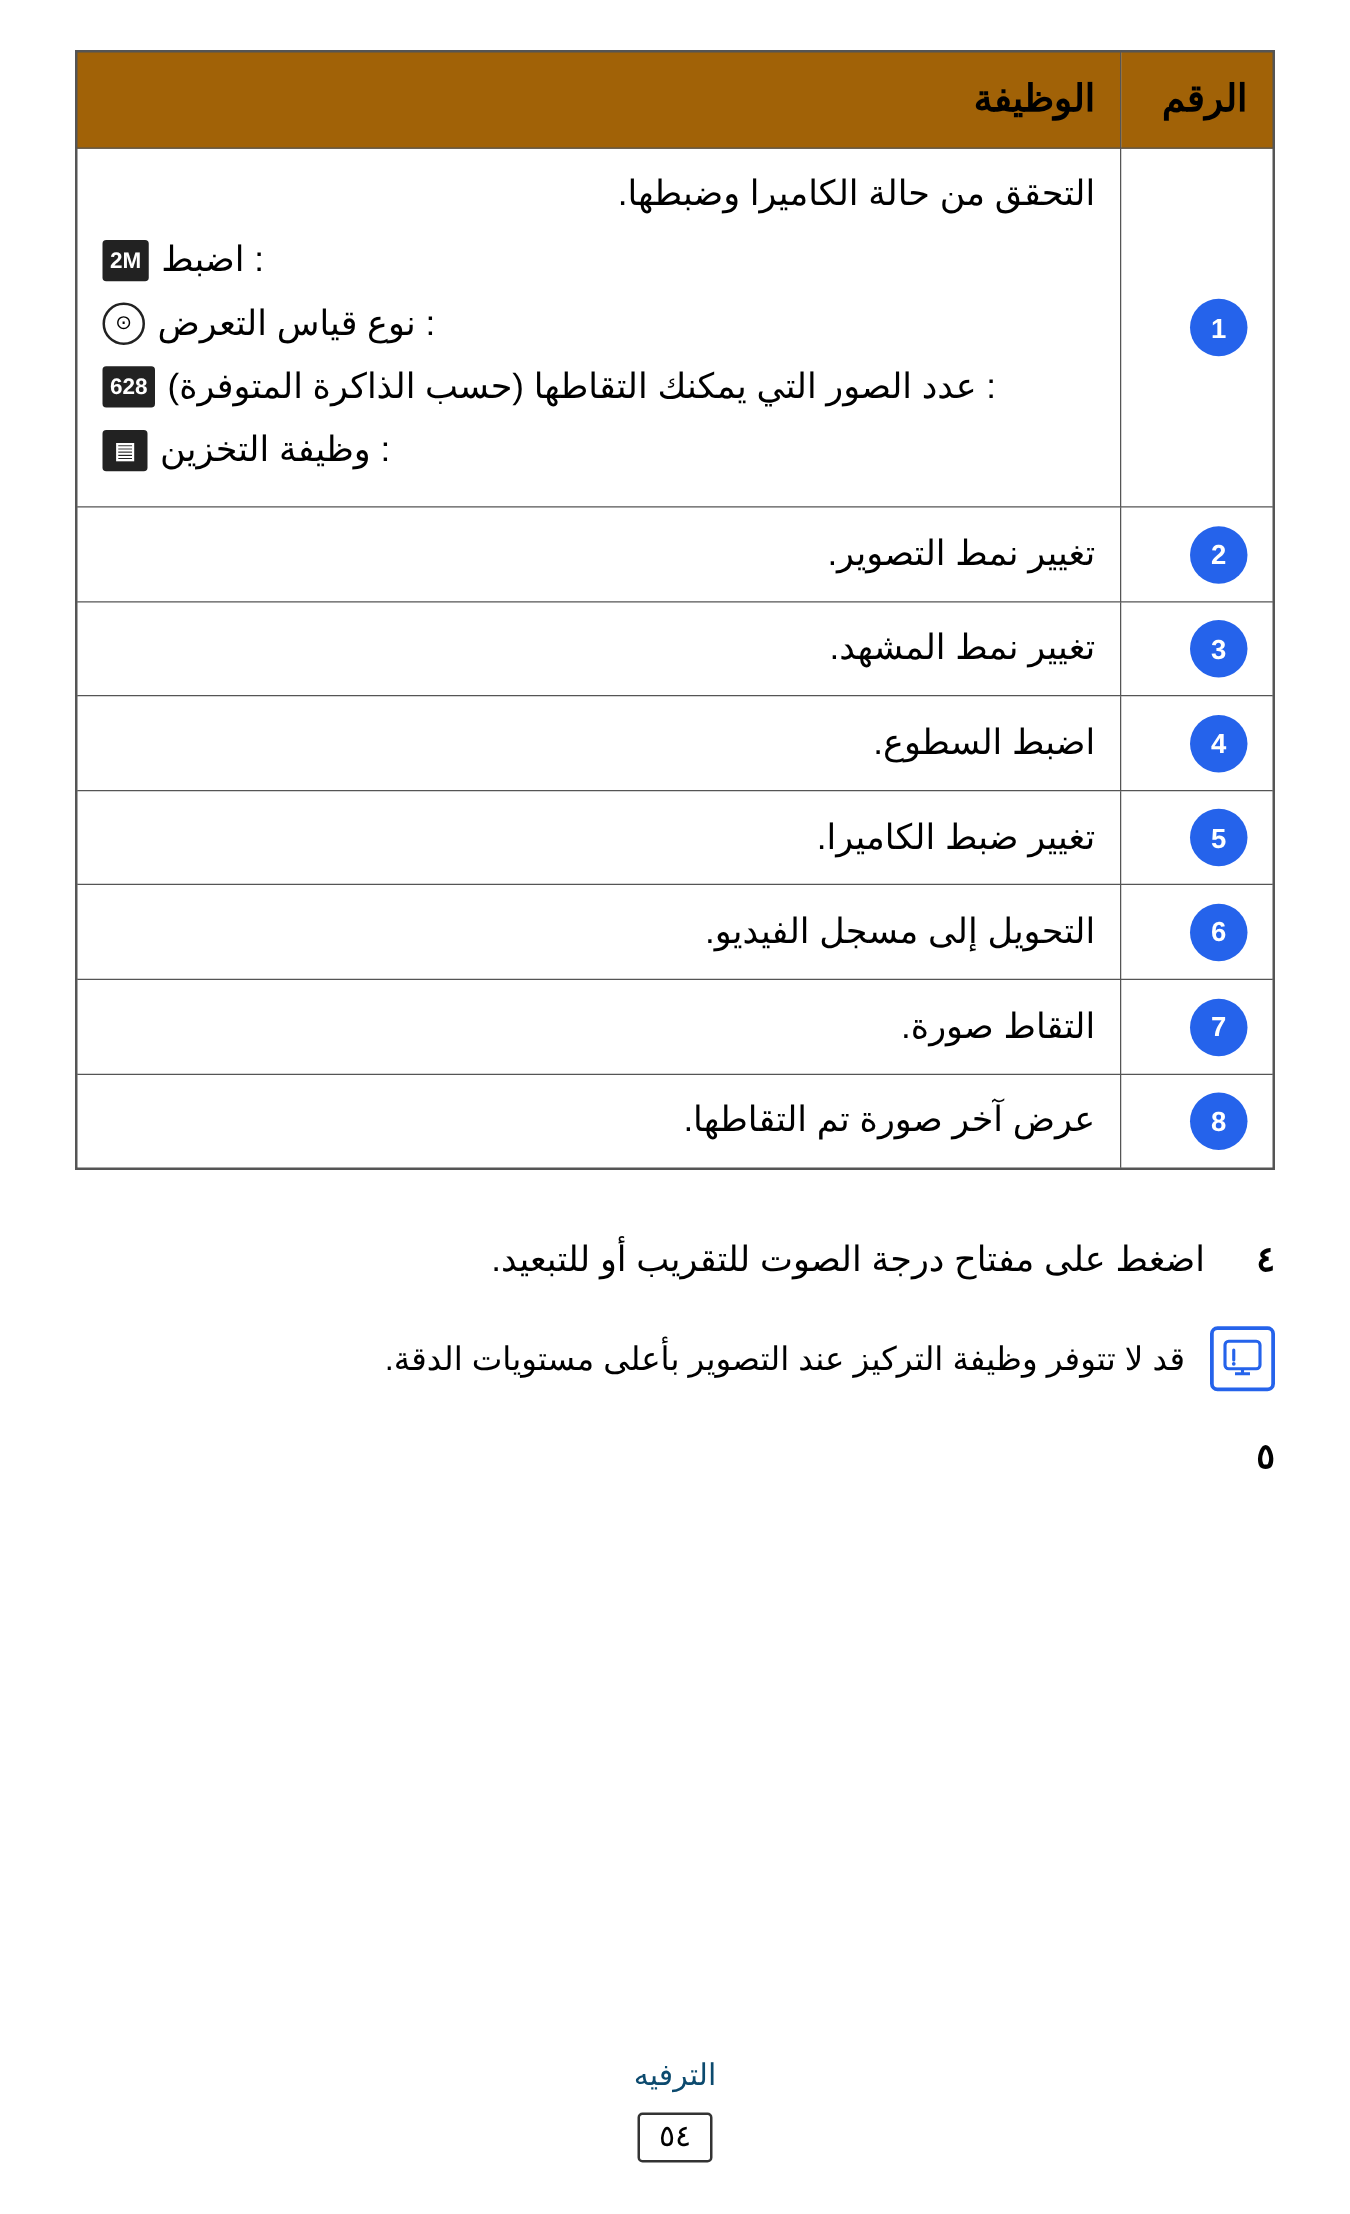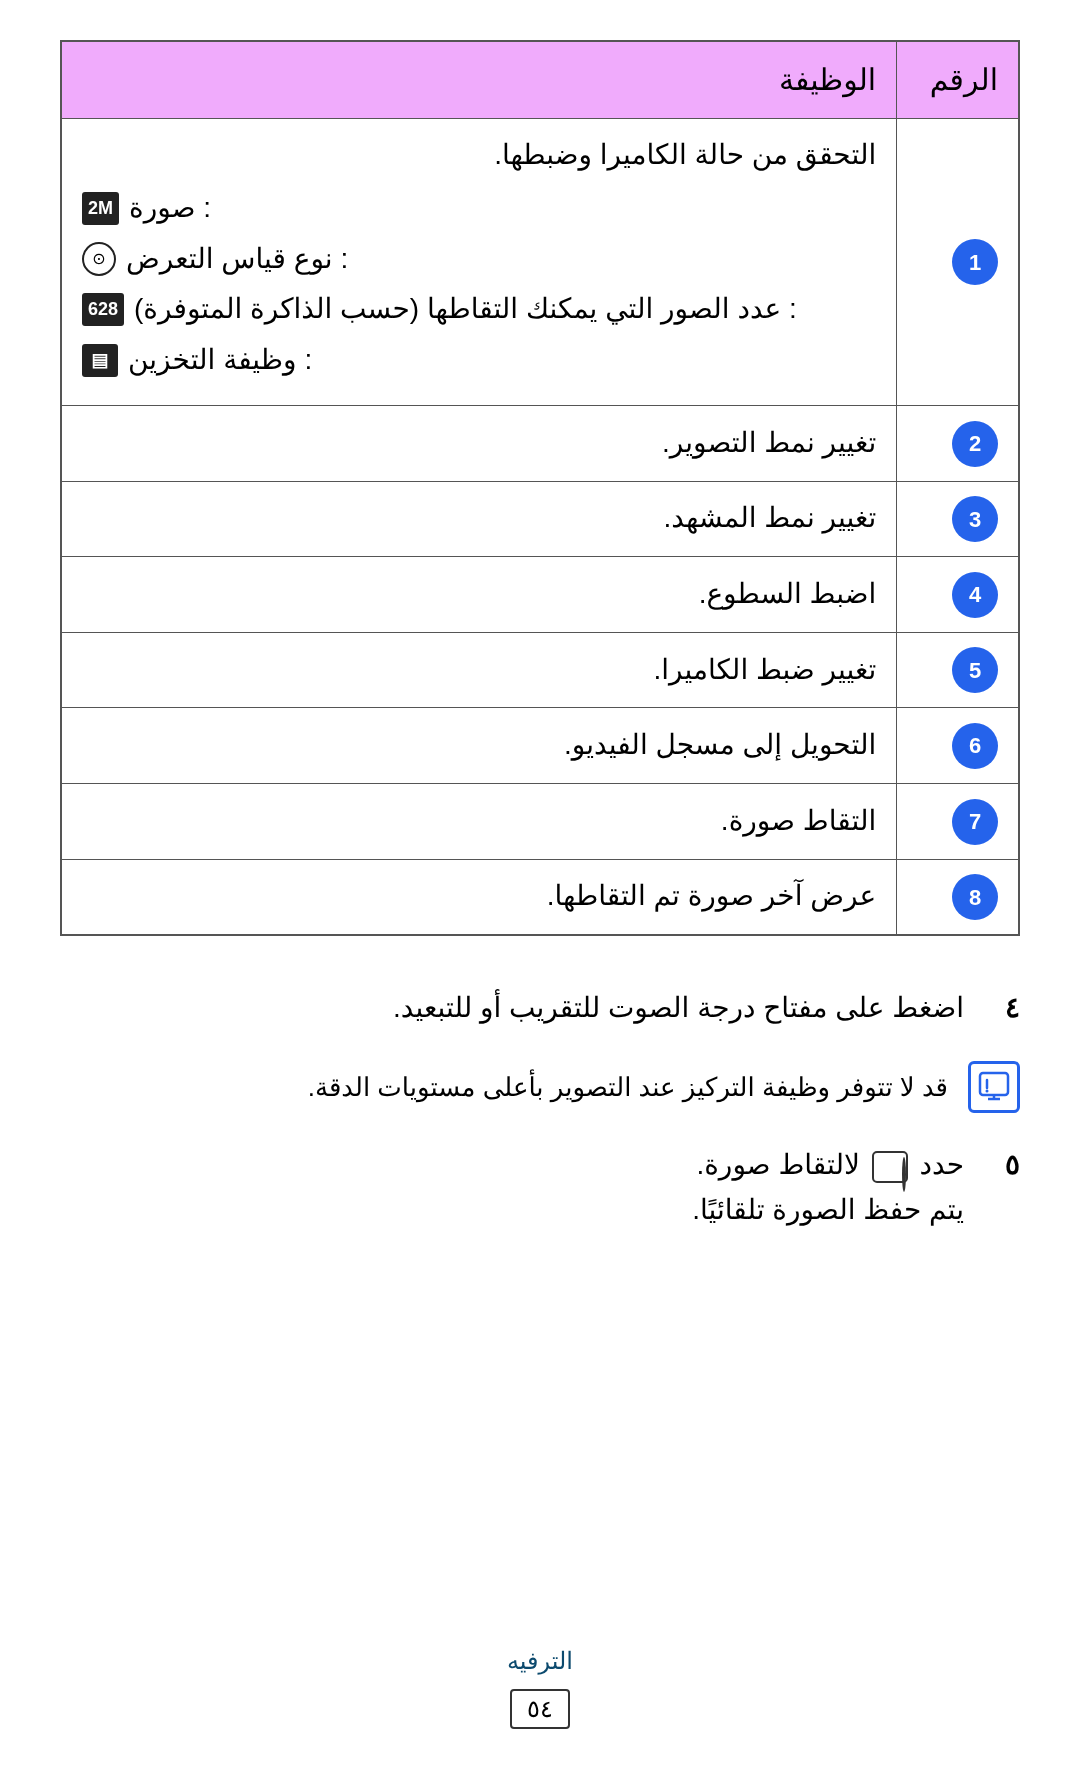--- a/index.html
+++ b/index.html
@@ -28,22 +28,22 @@
 
     .table-container th,
     .table-container td {
       border: 1px solid #555;
       padding: 14px 20px;
       text-align: right;
       vertical-align: middle;
     }
 
     .table-header {
-      background-color: #f0abfc;
-      font-weight: normal;
+      background-color: #a16207;
+      font-weight: bold;
       font-size: 30px;
     }
 
     .num-col {
       width: 120px;
       text-align: center;
     }
 
     .func-col {
       width: 820px;
@@ -214,21 +214,21 @@
     <tr>
       <th class="table-header num-col">الرقم</th>
       <th class="table-header func-col">الوظيفة</th>
     </tr>
   </thead>
   <tbody id="table-body">
   <tr>
         <td class="num-col"><span class="circle-badge">1</span></td>
         <td class="func-col"><span>التحقق من حالة الكاميرا وضبطها.</span><ul class="bullet-list">
             <li>
-              <span> : صورة</span>
+              <span> : اضبط</span>
               <span class="icon-box">2M</span>
             </li>
             <li>
               <span> : نوع قياس التعرض</span>
               <span class="icon-circle">⊙</span>
             </li>
             <li>
               <span> : عدد الصور التي يمكنك التقاطها (حسب الذاكرة المتوفرة)</span>
               <span class="icon-box">628</span>
             </li>
@@ -282,25 +282,18 @@
       <line x1="16" y1="24" x2="16" y2="28" stroke="#2563eb" stroke-width="2.5"></line>
       <line x1="9" y1="9" x2="9" y2="17" stroke="#2563eb" stroke-width="2.5" stroke-linecap="round"></line>
       <line x1="9" y1="20" x2="9" y2="20" stroke="#2563eb" stroke-width="3" stroke-linecap="round"></line>
     </svg>
   </span>
   <span class="note-text">قد لا تتوفر وظيفة التركيز عند التصوير بأعلى مستويات الدقة.</span>
 </div>
 
 <div class="section-step">
   <span class="step-number">٥</span>
-  <span class="step-text">
-    <span>حدد</span>
-    <span class="camera-capture-icon small-icon-inline"></span>
-    <span>لالتقاط صورة.</span>
-    <br>
-    <span>يتم حفظ الصورة تلقائيًا.</span>
-  </span>
 </div>
 
 <div class="footer">
   <span class="footer-label">الترفيه</span>
   <span class="footer-page">٥٤</span>
 </div>
 
 </body></html>

